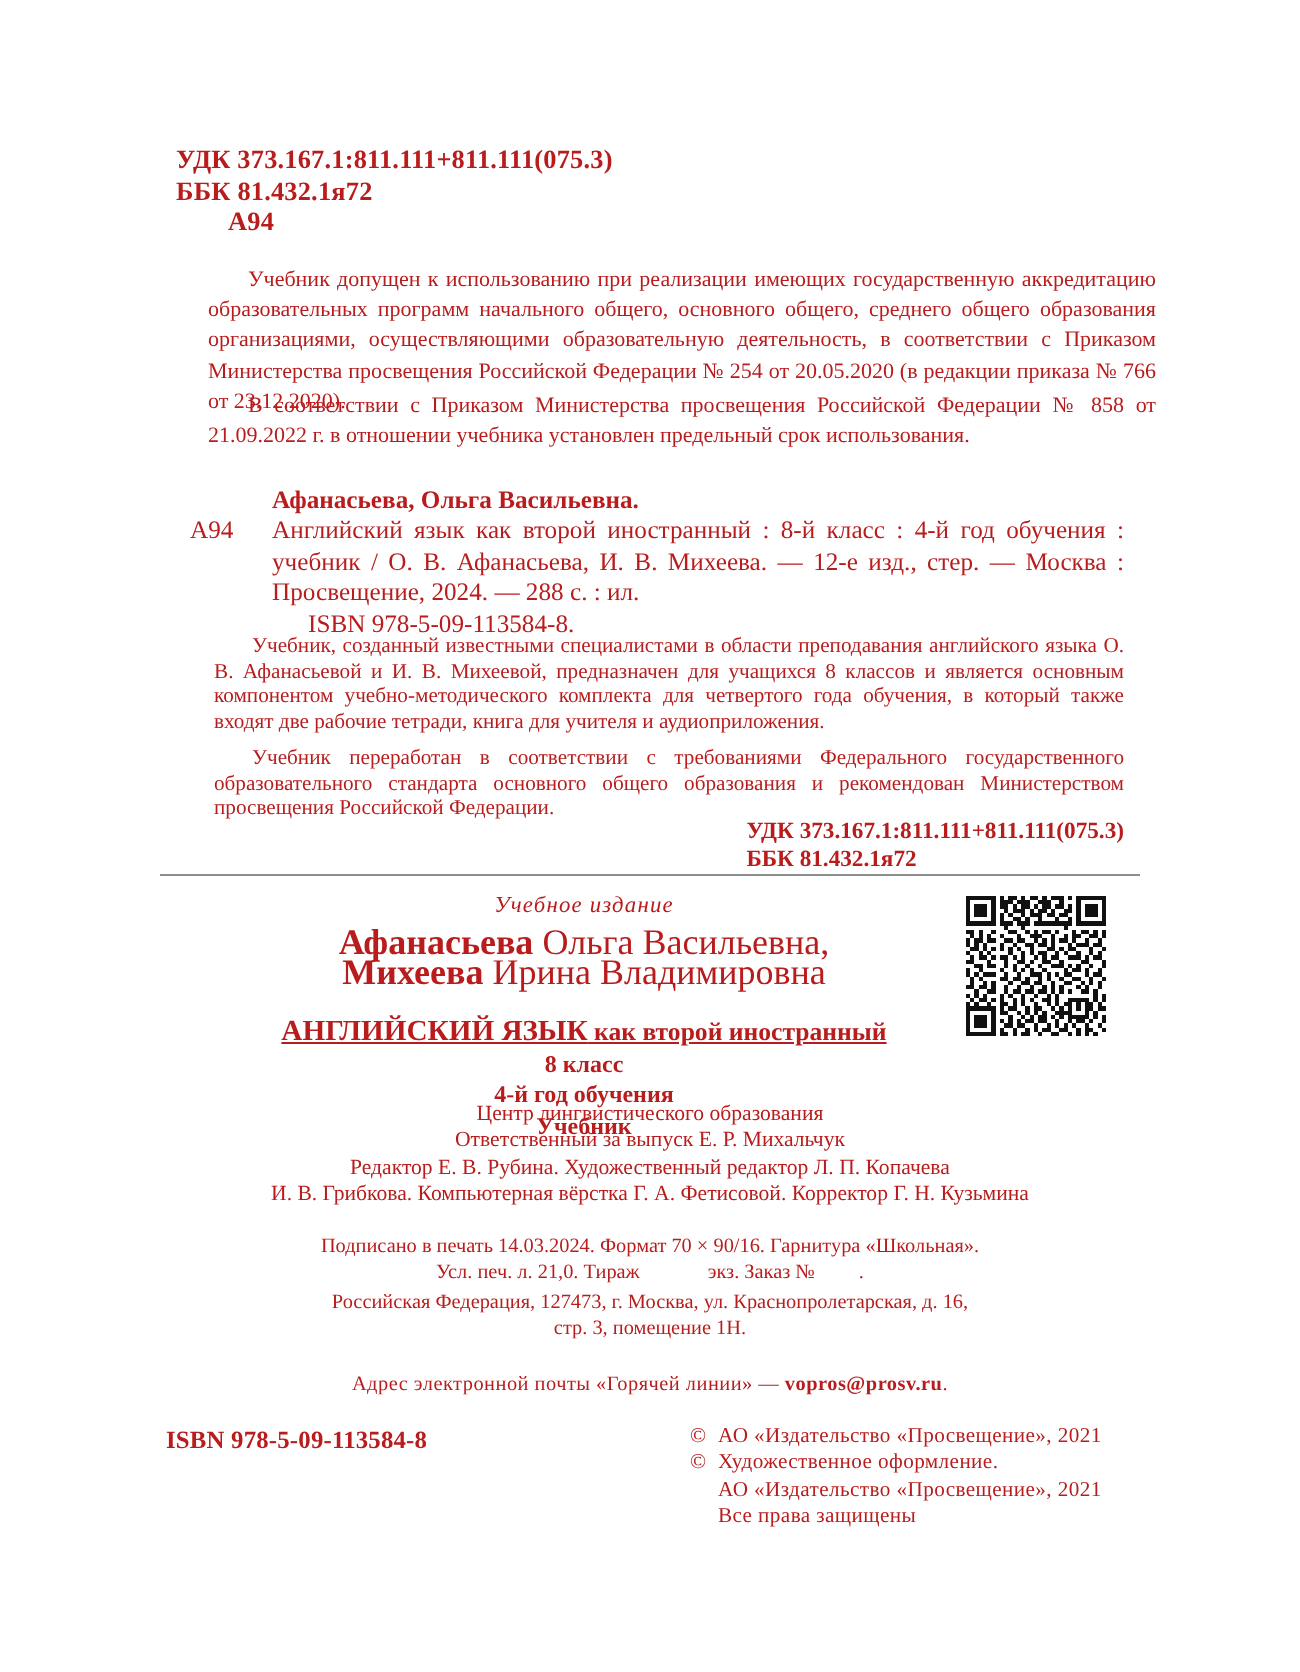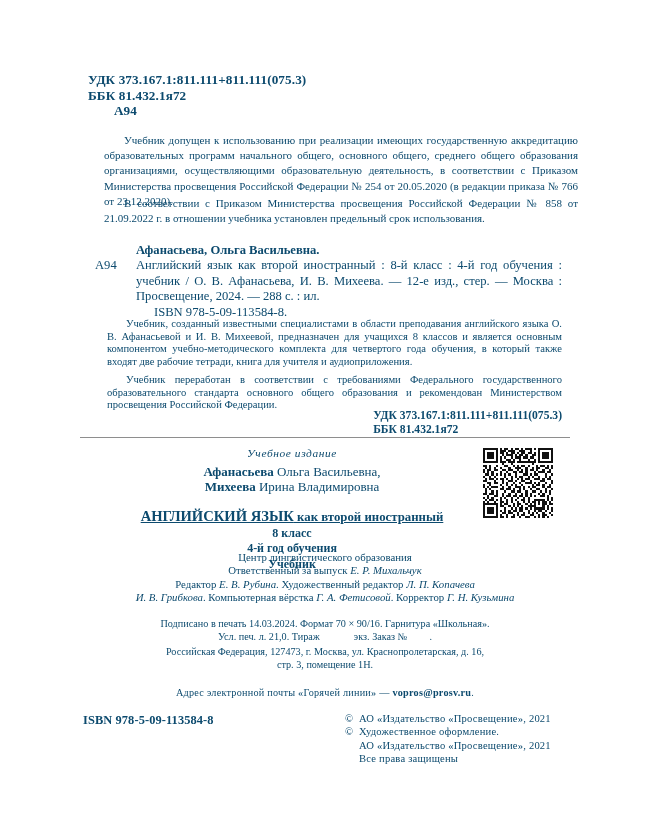--- a/index.html
+++ b/index.html
@@ -6,21 +6,21 @@
     margin: 0;
     padding: 0;
     background: #ffffff;
   }
   .page {
     position: relative;
     width: 650px;
     height: 836px;
     background: #ffffff;
     font-family: "Liberation Serif", "DejaVu Serif", serif;
-    color: #0c4a6e;
+    color: #b91c1c;
     overflow: hidden;
   }
 
   
   .udk-block {
     position: absolute;
     left: 88px;
     top: 72px;
     font-size: 13.2px;
     line-height: 15.6px;
@@ -114,21 +114,21 @@
     width: 400px;
     text-align: center;
   }
   .imprint-kind {
     font-style: italic;
     font-size: 11.4px;
     letter-spacing: 0.6px;
     margin-bottom: 5px;
   }
   .imprint-author {
-    font-size: 13px;
+    font-size: 18px;
     line-height: 15.4px;
   }
   .imprint-author b { font-weight: bold; }
   .imprint-title {
     margin-top: 12px;
     font-size: 14.6px;
     font-weight: bold;
     line-height: 18px;
     text-decoration: underline;
   }
@@ -154,21 +154,21 @@
   
   .credits {
     position: absolute;
     left: 80px;
     top: 551px;
     width: 490px;
     text-align: center;
     font-size: 10.8px;
     line-height: 13.4px;
   }
-  .credits .i { font-style: italic; }
+  .credits .i { }
 
   .printinfo {
     position: absolute;
     left: 80px;
     top: 617px;
     width: 490px;
     text-align: center;
     font-size: 10.2px;
     line-height: 13.2px;
   }

